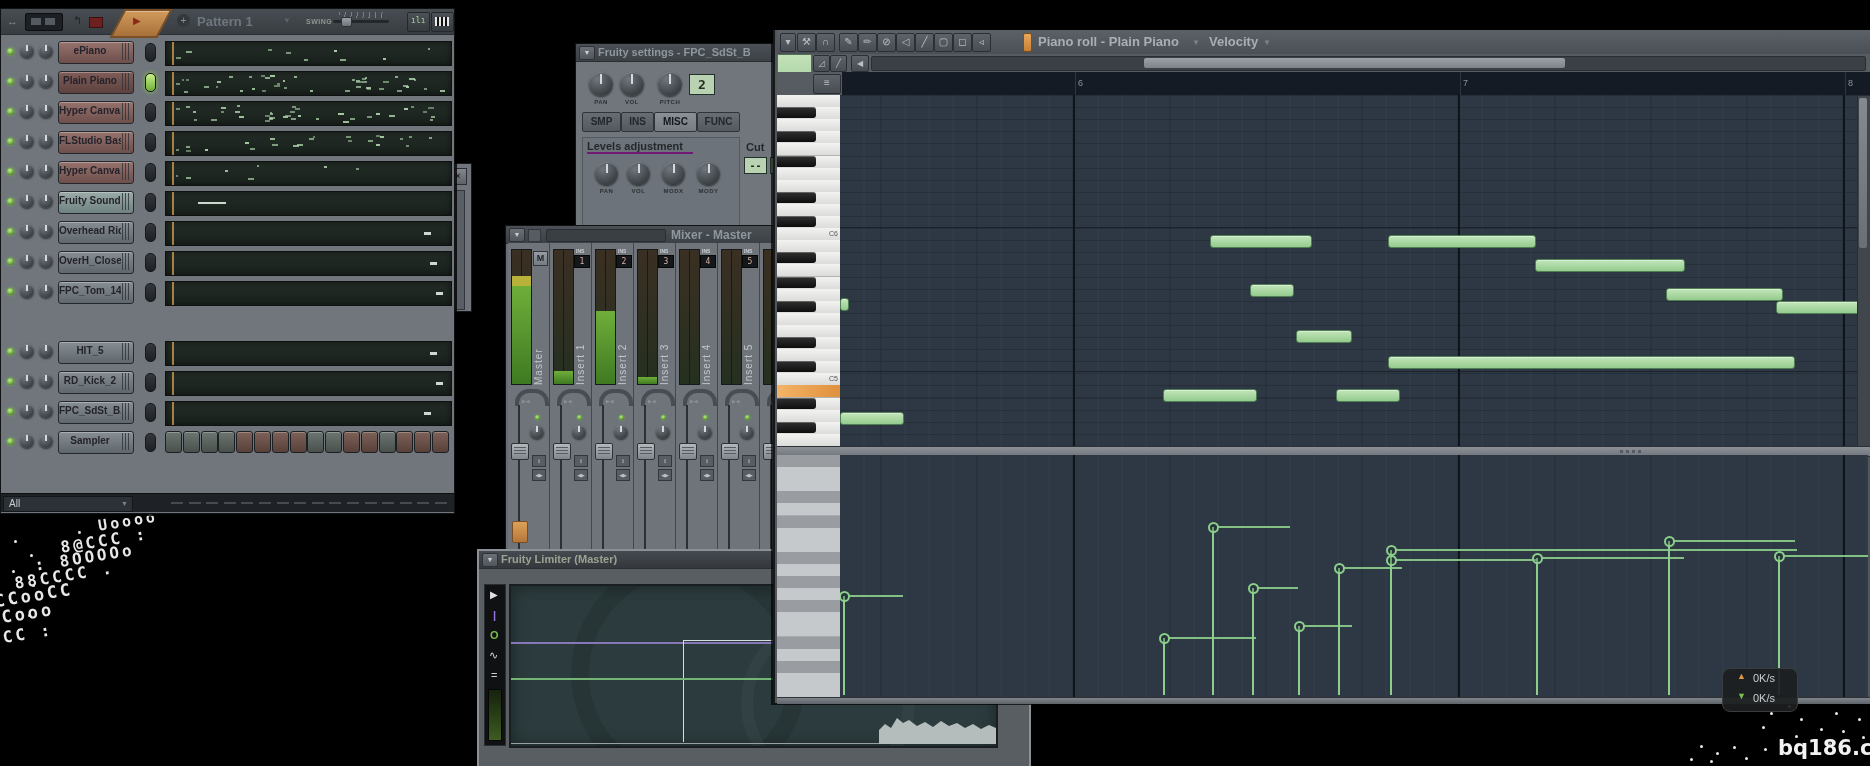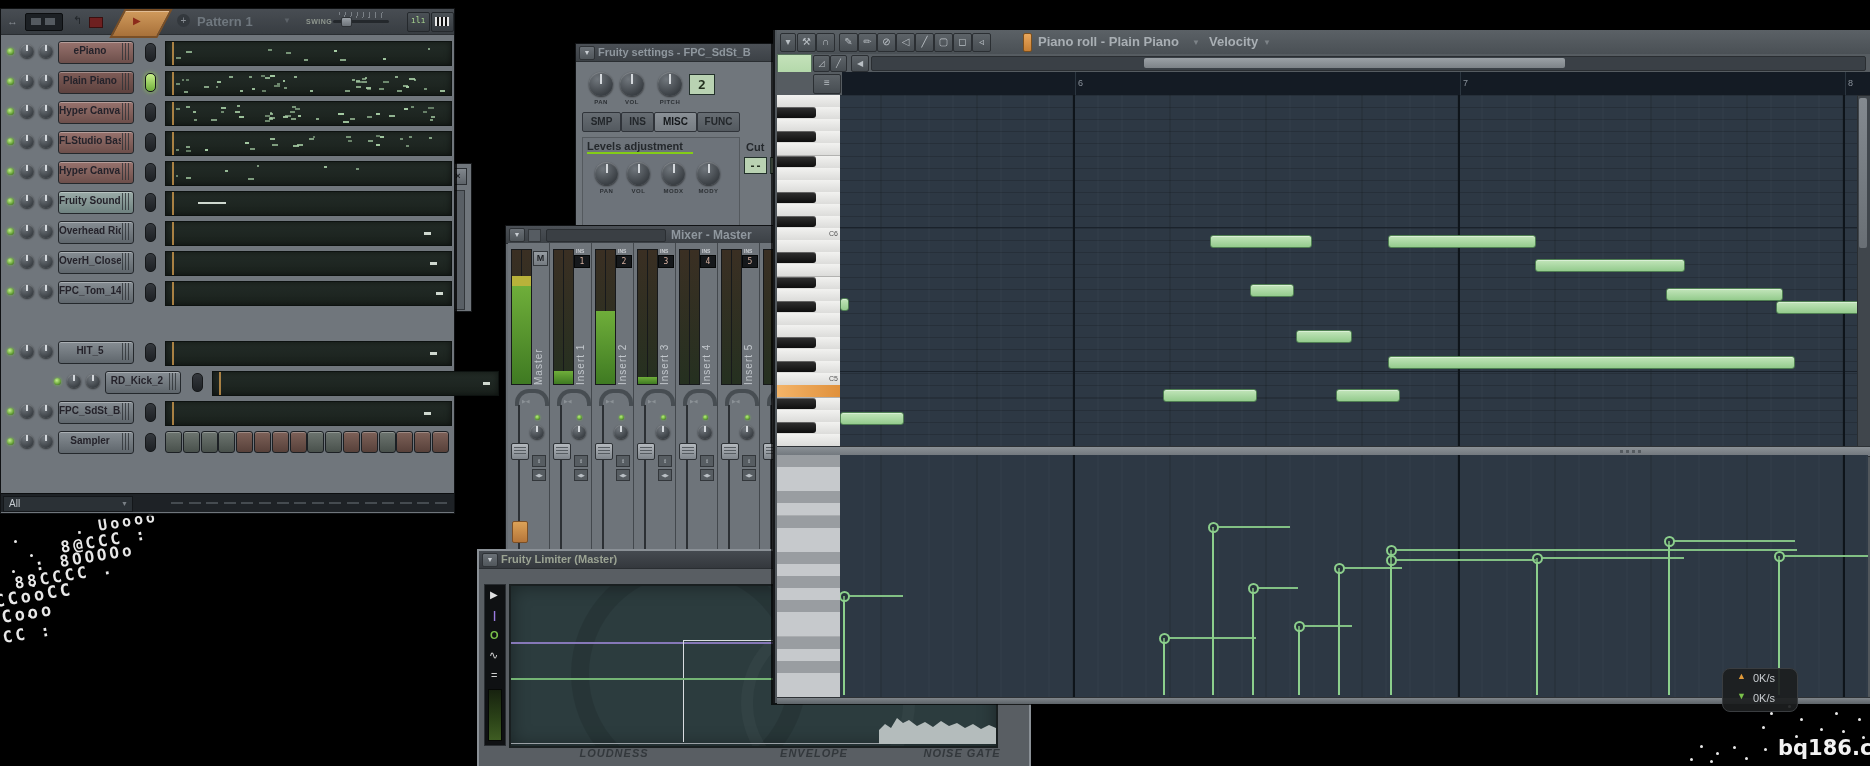--- a/index.html
+++ b/index.html
@@ -364,21 +364,21 @@
           <div style="position:absolute;left:57px;top:1px;width:74px;height:21px;background:linear-gradient(#868d93,#5f666c);border:1px solid #24282c;border-radius:3px;box-shadow:inset 0 1px 0 rgba(255,255,255,.3);">
             <div style="position:absolute;right:2px;top:1px;width:9px;height:17px;background:repeating-linear-gradient(90deg,#2e3236 0 1px,transparent 1px 3px);opacity:.8;"></div>
             <div style="position:absolute;left:0;right:12px;top:3px;text-align:center;font-size:10px;font-weight:bold;color:#24222a;white-space:nowrap;overflow:hidden;">HIT_5</div>
           </div>
           <div style="position:absolute;left:144px;top:3px;width:9px;height:17px;border-radius:5px;border:1px solid #16181a;background:linear-gradient(#34383d,#1d2024);"></div>
           <div style="position:absolute;left:164px;top:1px;width:285px;height:23px;background:linear-gradient(#232c27,#1a211d);border:1px solid #0d1210;box-shadow:inset 0 0 6px rgba(0,0,0,.5);">
             <div style="position:absolute;left:6px;top:0;width:2px;height:23px;background:#d8a050;opacity:.75;"></div>
             <div style="position:absolute;left:264px;top:10px;width:7px;height:3px;background:#cfd8cf;"></div>
           </div>
         </div>
-        <div style="position:absolute;left:0;top:336px;width:453px;height:30px;margin-left:47px;">
+        <div style="position:absolute;left:0;top:336px;width:453px;height:30px;">
           <div class="led" style="left:6px;top:8px;width:7px;height:7px;background:radial-gradient(circle at 40% 35%,#c2f08a,#5f9a32 65%,#2c4a18);box-shadow:0 0 3px #7ac04a;"></div>
           <div class="knob" style="left:19px;top:4px;width:14px;height:14px;"></div>
           <div class="knob" style="left:38px;top:4px;width:14px;height:14px;"></div>
           <div style="position:absolute;left:57px;top:1px;width:74px;height:21px;background:linear-gradient(#868d93,#5f666c);border:1px solid #24282c;border-radius:3px;box-shadow:inset 0 1px 0 rgba(255,255,255,.3);">
             <div style="position:absolute;right:2px;top:1px;width:9px;height:17px;background:repeating-linear-gradient(90deg,#2e3236 0 1px,transparent 1px 3px);opacity:.8;"></div>
             <div style="position:absolute;left:0;right:12px;top:3px;text-align:center;font-size:10px;font-weight:bold;color:#24222a;white-space:nowrap;overflow:hidden;">RD_Kick_2</div>
           </div>
           <div style="position:absolute;left:144px;top:3px;width:9px;height:17px;border-radius:5px;border:1px solid #16181a;background:linear-gradient(#34383d,#1d2024);"></div>
           <div style="position:absolute;left:164px;top:1px;width:285px;height:23px;background:linear-gradient(#232c27,#1a211d);border:1px solid #0d1210;box-shadow:inset 0 0 6px rgba(0,0,0,.5);">
             <div style="position:absolute;left:6px;top:0;width:2px;height:23px;background:#d8a050;opacity:.75;"></div>
@@ -468,21 +468,21 @@
     <span class="klabel" style="left:44px;top:55px;width:24px;">VOL</span>
     <span class="klabel" style="left:82px;top:55px;width:24px;">PITCH</span>
     <div class="lcd" style="left:113px;top:30px;width:24px;height:19px;font-size:13px;line-height:19px;">2</div>
 
     <div class="tab" style="left:6px;top:68px;width:37px;">SMP</div>
     <div class="tab" style="left:45px;top:68px;width:31px;">INS</div>
     <div class="tab active" style="left:78px;top:68px;width:41px;">MISC</div>
     <div class="tab" style="left:121px;top:68px;width:41px;">FUNC</div>
 
     <div class="abs" style="left:6px;top:93px;width:156px;height:124px;border:1px solid #54595e;background:#6d737a;">
-      <span class="sechdr" style="left:4px;top:2px;border-bottom:2px solid #84cc16;padding-right:10px;">Levels adjustment</span>
+      <span class="sechdr" style="left:4px;top:2px;border-bottom:2px solid #701a75;padding-right:10px;">Levels adjustment</span>
       <div class="knob" style="left:12px;top:24px;width:23px;height:23px;"></div>
       <div class="knob" style="left:44px;top:24px;width:23px;height:23px;"></div>
       <div class="knob" style="left:79px;top:24px;width:23px;height:23px;"></div>
       <div class="knob" style="left:114px;top:24px;width:23px;height:23px;"></div>
       <span class="klabel" style="left:12px;top:50px;width:23px;">PAN</span>
       <span class="klabel" style="left:44px;top:50px;width:23px;">VOL</span>
       <span class="klabel" style="left:79px;top:50px;width:23px;">MODX</span>
       <span class="klabel" style="left:114px;top:50px;width:23px;">MODY</span>
       <span class="sechdr" style="left:4px;top:106px;border-bottom:2px solid #50565b;padding-right:10px;">Polyphony</span>
     </div>
@@ -653,25 +653,20 @@
       <div class="abs" style="left:0;top:56px;width:100%;height:2px;background:#8678b8;"></div>
       <div class="abs" style="left:172px;top:54px;width:313px;height:1px;background:#d8dce0;"></div>
       <div class="abs" style="left:172px;top:54px;width:1px;height:102px;background:#d8dce0;"></div>
       <div class="abs" style="left:0;top:92px;width:100%;height:2px;background:#74b474;"></div>
       <div class="abs" style="left:0;bottom:2px;width:100%;height:1px;background:#9aa0a5;"></div>
       <svg class="abs" style="left:368px;top:128px;" width="117" height="30" viewBox="0 0 117 30">
         <polygon points="0,30 0,16 6,10 12,14 18,4 24,9 30,6 38,12 46,8 54,13 62,7 70,12 78,9 86,14 94,10 102,15 110,11 117,14 117,30" fill="#b4bcbc"></polygon>
       </svg>
     </div>
 
-    <div id="limiter-sections" class="abs" style="left:0;top:196px;width:546px;height:16px;">
-        <div style="position:absolute;left:75px;top:0;width:120px;text-align:center;font-size:11px;font-weight:bold;font-style:italic;color:#33383c;letter-spacing:1px;">LOUDNESS</div>
-        <div style="position:absolute;left:275px;top:0;width:120px;text-align:center;font-size:11px;font-weight:bold;font-style:italic;color:#33383c;letter-spacing:1px;">ENVELOPE</div>
-        <div style="position:absolute;left:423px;top:0;width:120px;text-align:center;font-size:11px;font-weight:bold;font-style:italic;color:#33383c;letter-spacing:1px;">NOISE GATE</div>
-      </div>
   </div>
 
   <div class="abs" style="left:773px;top:30px;width:1097px;height:673px;background:#51575c;border-left:2px solid #16181a;box-shadow:-2px 2px 0 rgba(0,0,0,.7);">
 
     <div class="abs" style="left:2px;top:0;right:0;height:24px;background:linear-gradient(#5b6166,#4a5055);border-bottom:1px solid #33373b;">
       <div class="toolbtn" style="left:3px;top:3px;width:14px;">▾</div>
       <div class="toolbtn" style="left:20px;top:3px;">⚒</div>
       <div class="toolbtn" style="left:39px;top:3px;">∩</div>
       <div id="pr-tools">
           <div class="toolbtn" style="left:62px;top:3px;">✎</div>

